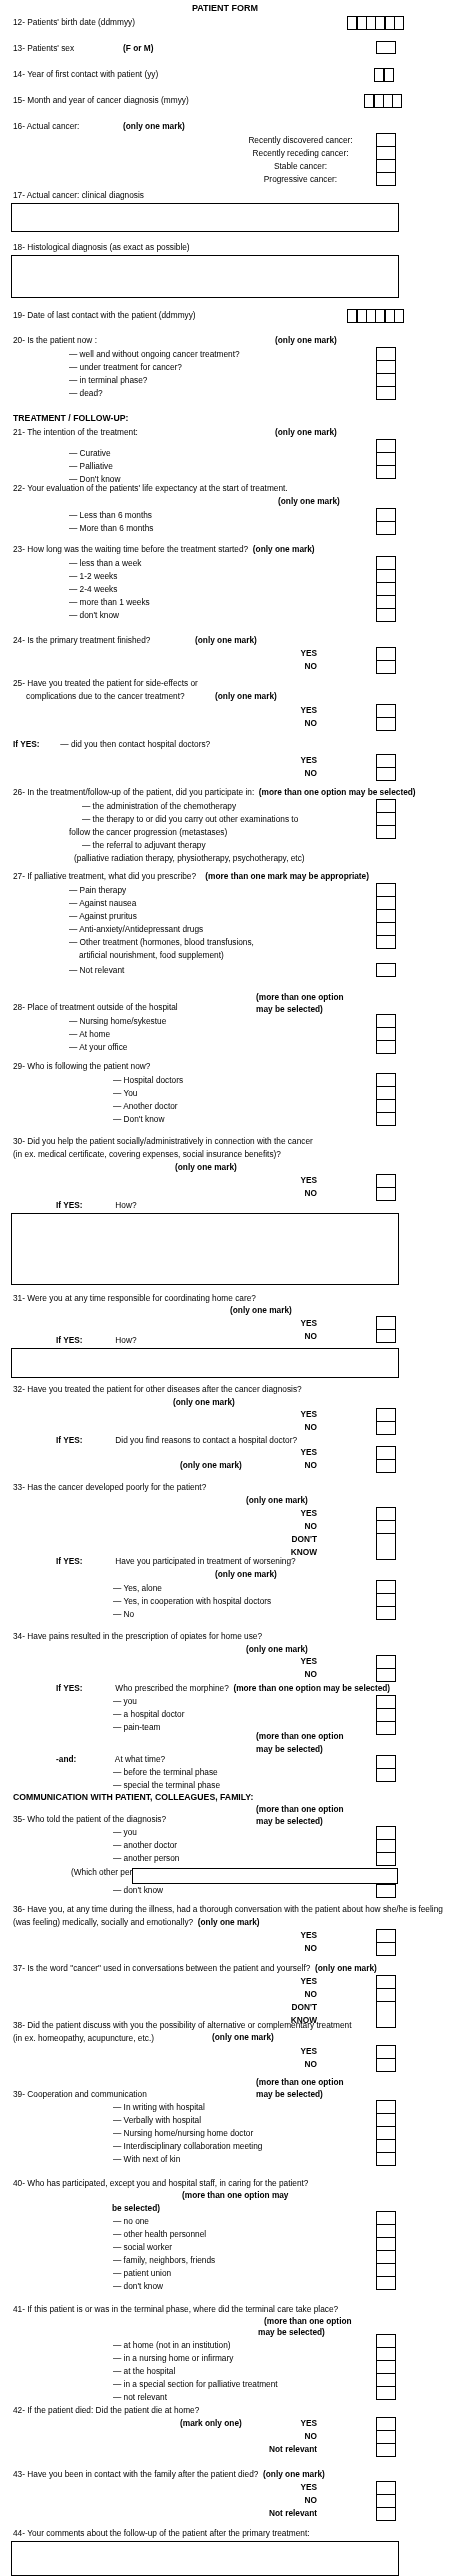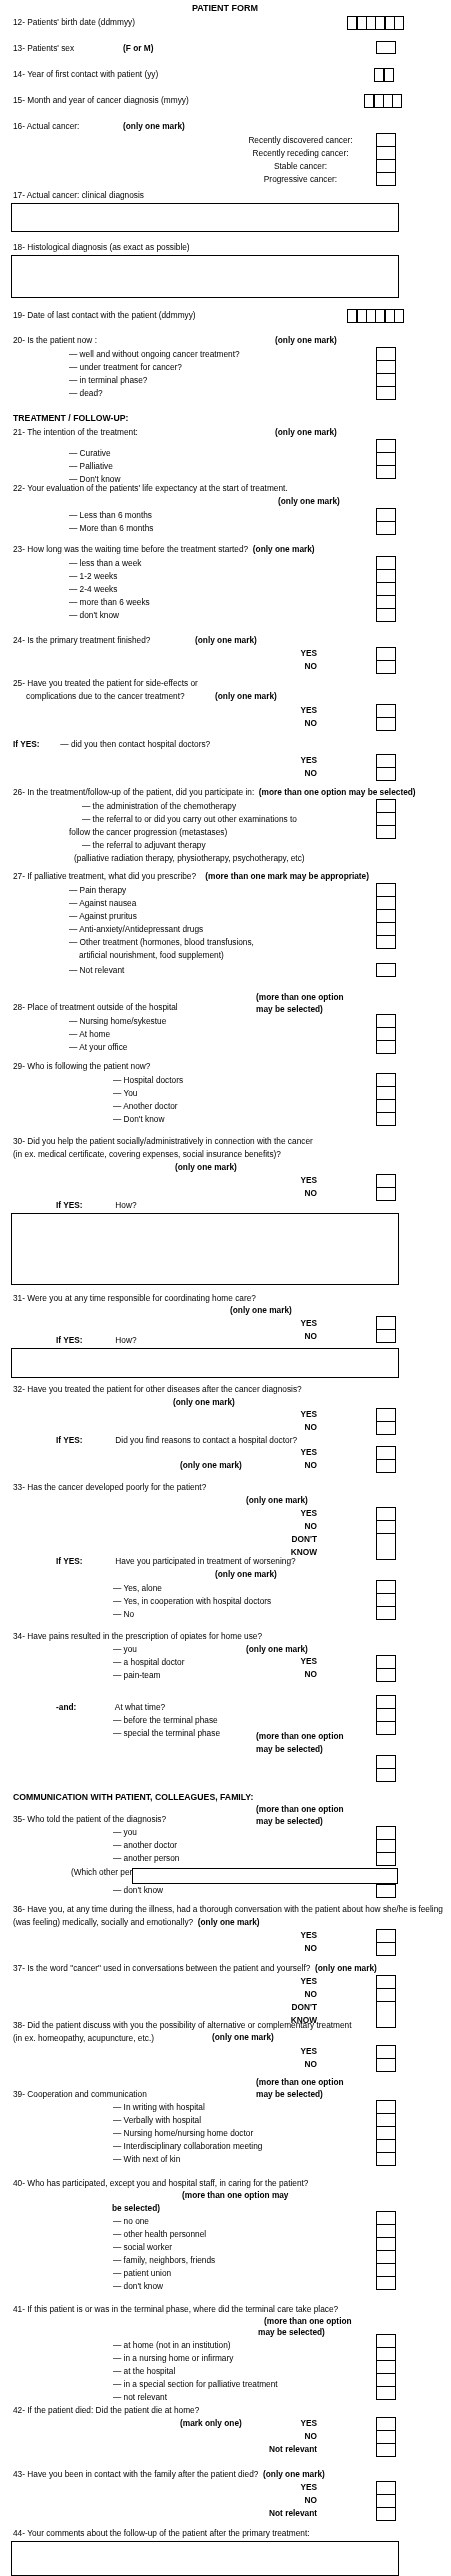--- a/index.html
+++ b/index.html
@@ -163,21 +163,21 @@
       </div>
   </div>
 
   <div class="q" style="top:543px">
     <div class="line nowrap"><span>23- How long was the waiting time before the treatment started?</span>&nbsp;
       <span class="b">(only one mark)</span></div>
     <div style="margin-top:0.7px">
       <div class="opt">— less than a week</div>
       <div class="opt">— 1-2 weeks</div>
       <div class="opt">— 2-4 weeks</div>
-      <div class="opt">— more than 6 weeks</div>
+      <div class="opt">— more than 1 weeks</div>
       <div class="opt">— don't know</div>
     </div>
     <div class="col" style="top:13.7px">
         <div class="cb"></div>
         <div class="cb"></div>
         <div class="cb"></div>
         <div class="cb"></div>
         <div class="cb"></div>
       </div>
   </div>
@@ -220,21 +220,21 @@
         <div class="cb"></div>
         <div class="cb"></div>
       </div>
   </div>
 
   <div class="q" style="top:786px">
     <div class="line nowrap"><span>26- In the treatment/follow-up of the patient, did you participate in:</span>&nbsp;
       <span class="b">(more than one option may be selected)</span></div>
     <div style="margin-top:0.7px">
       <div class="opt26">— the administration of the chemotherapy</div>
-      <div class="opt26">— the referral to or did you carry out other examinations to</div>
+      <div class="opt26">— the therapy to or did you carry out other examinations to</div>
       <div class="opt26c">follow the cancer progression (metastases)</div>
       <div class="opt26">— the referral to adjuvant therapy</div>
       <div class="opt26s">(palliative radiation therapy, physiotherapy, psychotherapy, etc)</div>
     </div>
     <div class="col" style="top:13.7px">
         <div class="cb"></div>
         <div class="cb"></div>
         <div class="cb"></div>
       </div>
   </div>
@@ -385,20 +385,23 @@
     <div class="line">34- Have pains resulted in the prescription of opiates for home use?</div>
     <div class="note" style="left:246px;top:13px">(only one mark)</div>
     <div class="yn" style="top:25px">
       <div>YES</div>
       <div>NO</div>
     </div>
     <div class="col" style="top:26px">
         <div class="cb"></div>
         <div class="cb"></div>
       </div>
+    <div class="line pl60 nowrap" style="margin-top:39px"><span class="ifyes">If YES:</span>
+      <span>Who prescribed the morphine?</span>&nbsp;
+      <span class="b">(more than one option may be selected)</span></div>
     <div>
       <div class="optd">— you</div>
       <div class="optd">— a hospital doctor</div>
       <div class="optd">— pain-team</div>
     </div>
     <div class="col" style="top:66px">
         <div class="cb"></div>
         <div class="cb"></div>
         <div class="cb"></div>
       </div>

